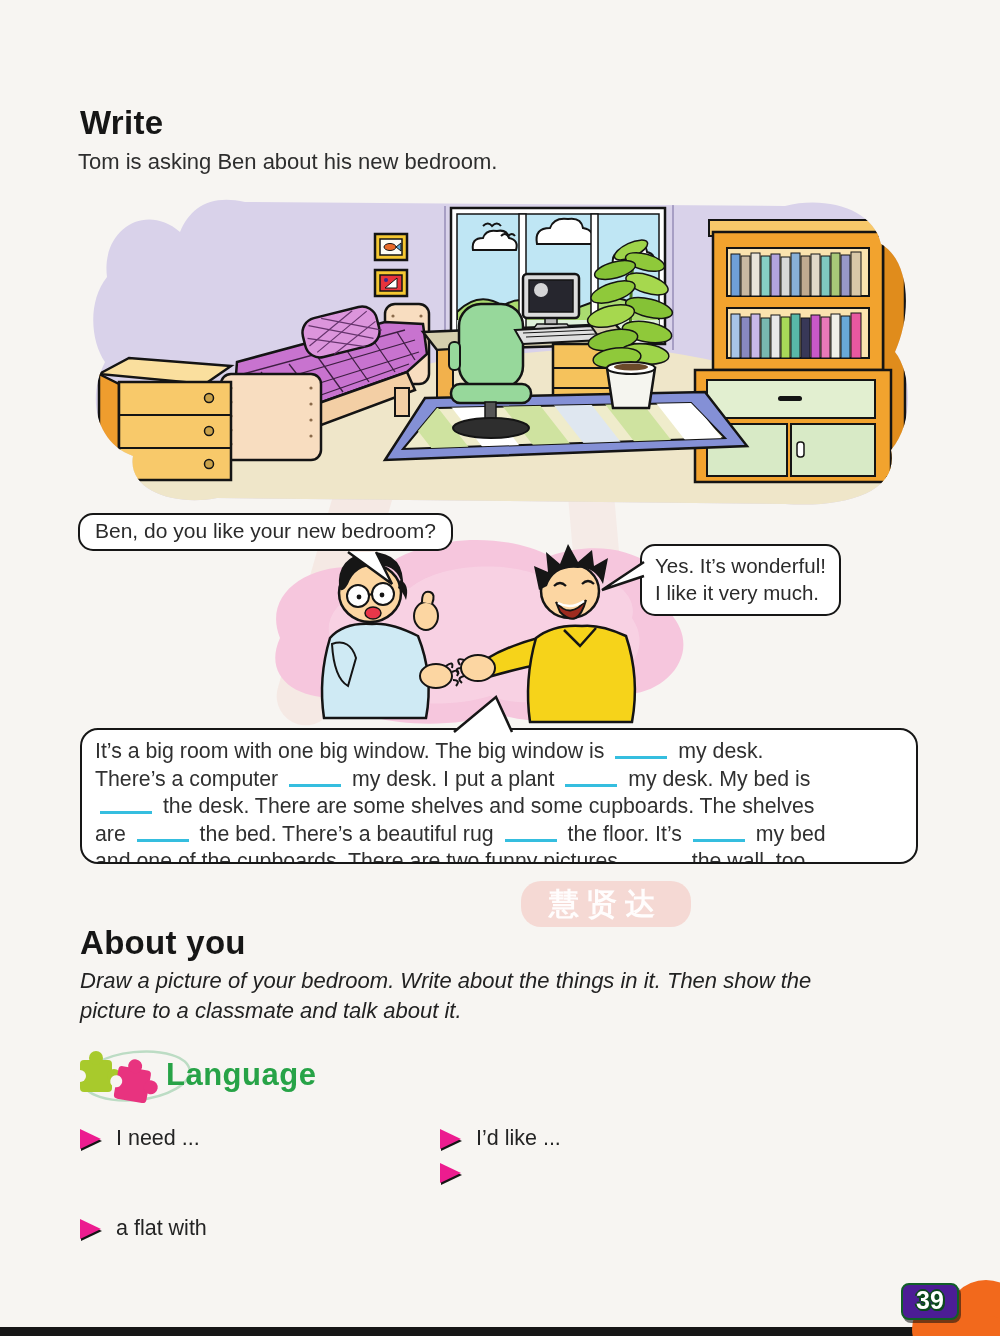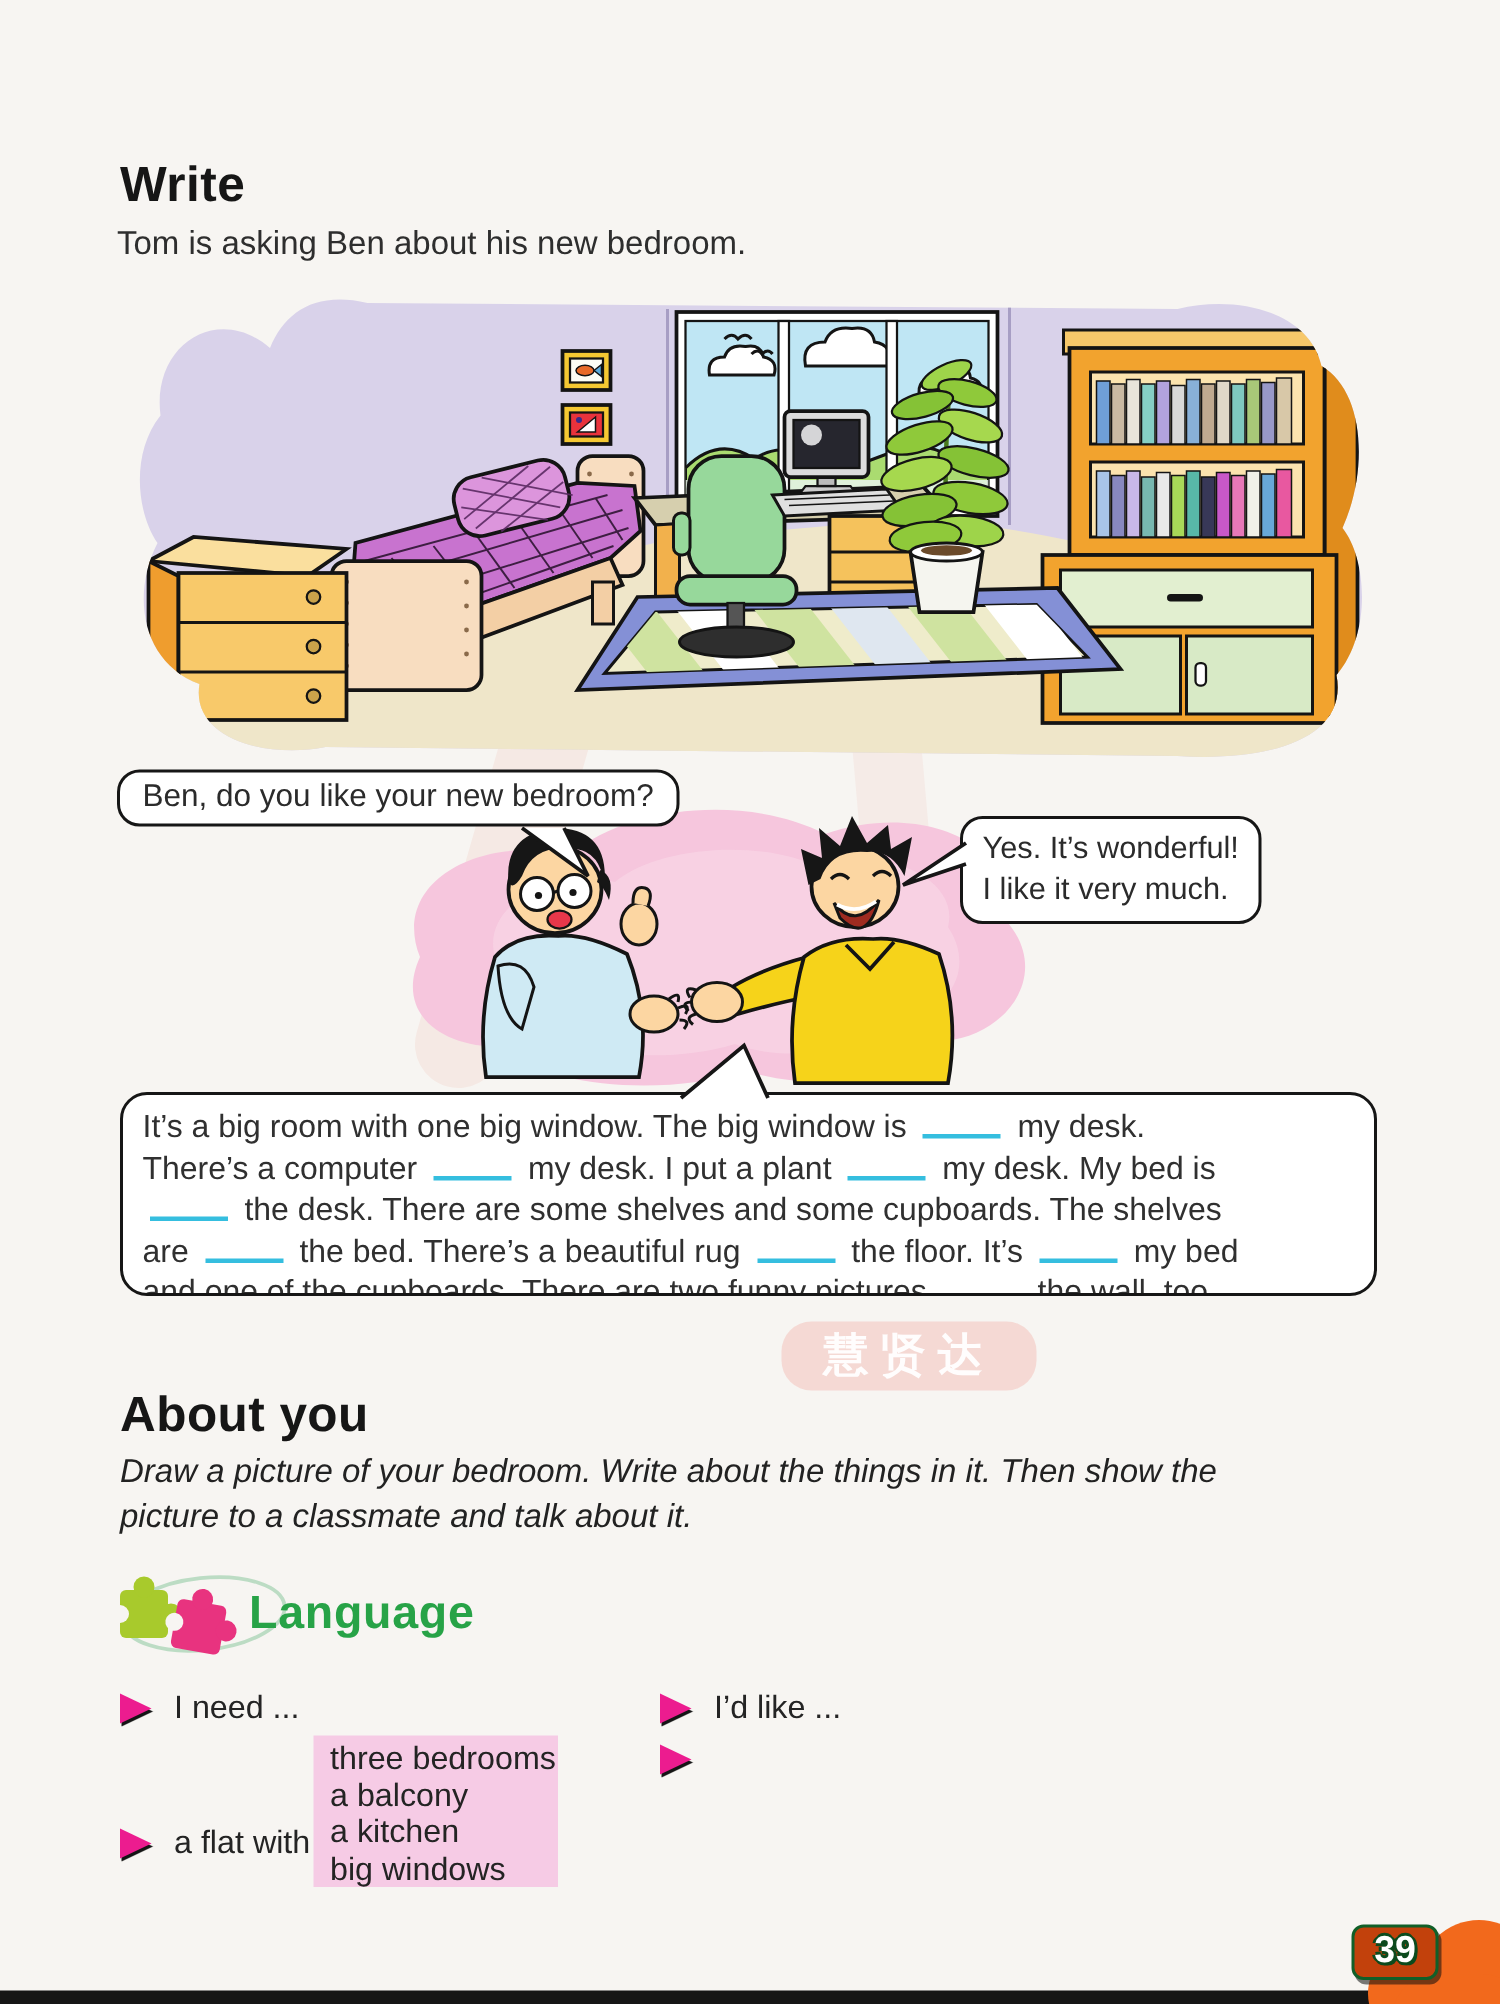--- a/index.html
+++ b/index.html
@@ -45,21 +45,21 @@
   .tri{width:0;height:0;border-left:21px solid #ec1c8f;border-top:10px solid transparent;
        border-bottom:10px solid transparent;filter:drop-shadow(1px 2px 0 #151515);
        margin-right:15px;margin-top:3px;flex:0 0 auto;}
   .two-line{line-height:27px;}
   .pinkbox{position:absolute;left:209px;top:1157px;width:163px;height:101px;background:#f6cbe5;
            padding:3px 0 0 11px;box-sizing:border-box;z-index:3;font-size:21.5px;line-height:24.5px;color:#242424;}
 
   
   .bottom-bar{position:absolute;left:0;top:1327px;width:1000px;height:9px;background:#161616;z-index:2;}
   .blob{position:absolute;background:#f2691c;border-radius:50%;z-index:2;}
-  .badge{position:absolute;left:901px;top:1283px;width:58px;height:37px;background:#c2410c;
+  .badge{position:absolute;left:901px;top:1283px;width:58px;height:37px;background:#4c1d95;
          border:2px solid #115f28;border-radius:8px;box-sizing:border-box;z-index:3;
          box-shadow:2px 3px 0 rgba(15,15,15,.55);
          text-align:center;line-height:31px;font-size:25px;font-weight:700;color:#fff;
          text-shadow:2px 0 0 #0c4a1d,-2px 0 0 #0c4a1d,0 2px 0 #0c4a1d,0 -2px 0 #0c4a1d,2px 2px 0 #0c4a1d;}
 </style>
 </head>
 <body>
 
 <div class="page">
 
@@ -389,26 +389,20 @@
   <div class="lang-title">Language</div>
 
   <div class="bullet" style="left:80px;top:1126px;">
     <span class="tri"></span>
     <span>I need ...</span>
   </div>
   <div class="bullet" style="left:80px;top:1216px;">
     <span class="tri"></span>
     <span>a flat with</span>
   </div>
-  <div class="pinkbox">
-      <div>three bedrooms</div>
-      <div>a balcony</div>
-      <div>a kitchen</div>
-      <div>big windows</div>
-    </div>
 
   <div class="bullet" style="left:440px;top:1126px;">
     <span class="tri"></span>
     <span>I’d like ...</span>
   </div>
   <div class="bullet" style="left:440px;top:1160px;">
     <span class="tri"></span>
   </div>
 
   <div class="bottom-bar"></div>

